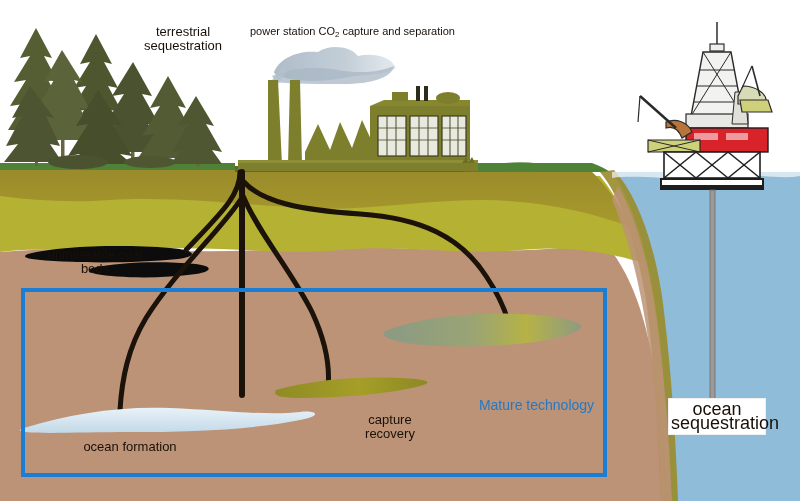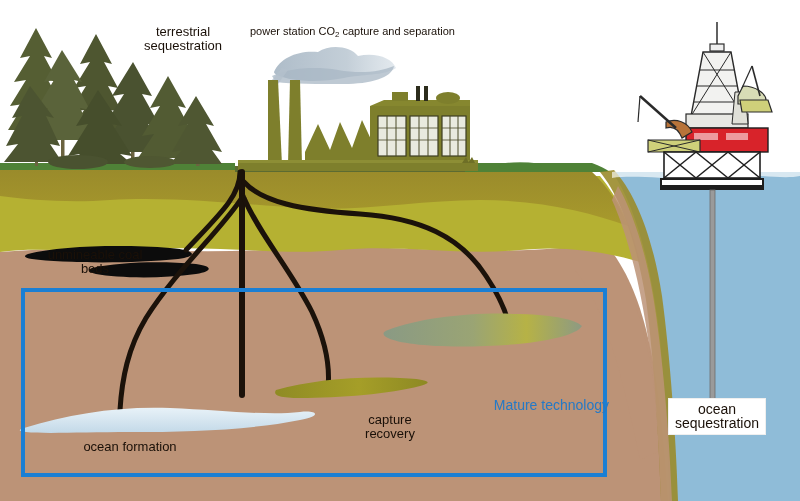--- a/index.html
+++ b/index.html
@@ -30,30 +30,30 @@
   #label-terrestrial{left:118px;top:25px;width:130px;}
   #label-powerstation{left:250px;top:24px;width:320px;text-align:left;font-size:11px;}
   #label-coalbeds{left:20px;top:212px;width:150px;margin-top:36px;}
   #label-saline{left:50px;top:440px;width:160px;text-align:center;}
   #label-enhanced{left:335px;top:413px;width:110px;}
   #label-depleted{left:472px;top:354px;width:140px;}
   #label-mature{
     left:464px;top:398px;width:145px;
     color:#2479c6;
     font-size:14px;
-    text-align:right;
+    text-align:center;
     font-family:"Liberation Sans", sans-serif;
   }
   #label-ocean{
     left:668px;top:398px;width:92px;
     background:#ffffff;
     border:1px solid #efefef;
     padding:3px 2px 4px 2px;
     text-align:center;
-    font-size:14px;
+    font-size:18px;
     line-height:14px;
   }
   #mature-box{
     position:absolute;
     left:21px;top:288px;
     width:586px;height:189px;
     border:4px solid #1a7fd4;
     box-sizing:border-box;
     background:transparent;
   }

